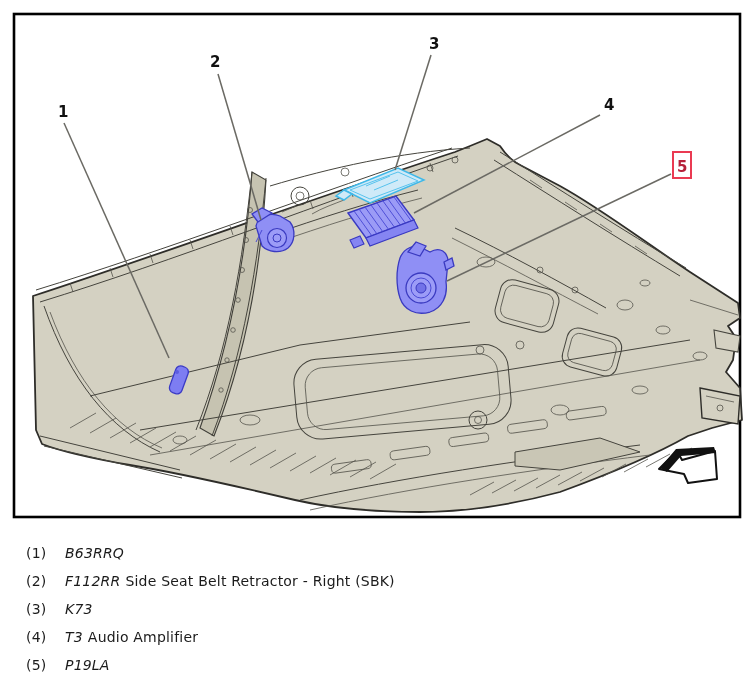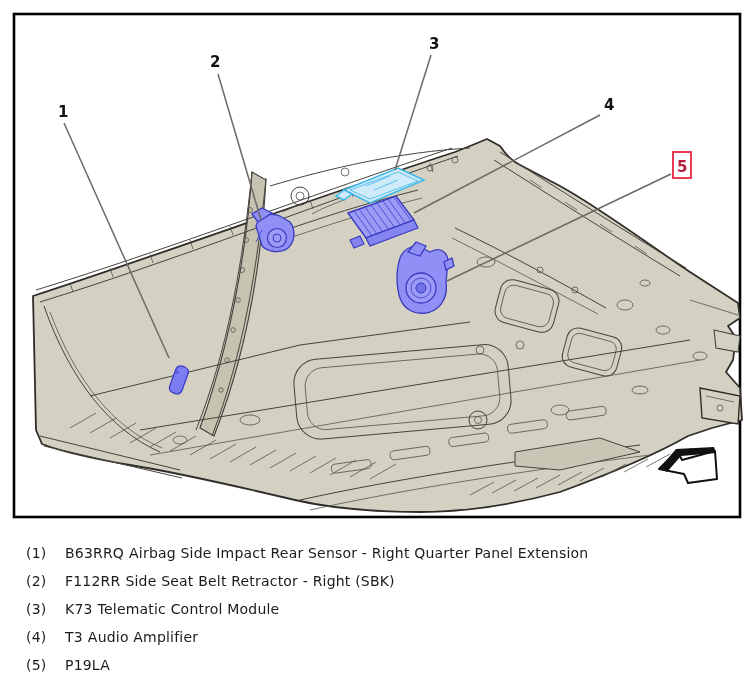--- a/index.html
+++ b/index.html
@@ -3,21 +3,21 @@
 <meta charset="utf-8">
 <style>
   html,body{margin:0;padding:0;background:#ffffff;}
   #page{position:relative;width:749px;height:688px;background:#ffffff;
         font-family:"DejaVu Sans","Liberation Sans",sans-serif;overflow:hidden;}
   #diagram-svg{position:absolute;left:0;top:0;}
   .legend{position:absolute;left:26px;top:545px;width:700px;color:#1b1b1b;
           font-size:14px;letter-spacing:0.2px;}
   .legend-row{display:flex;align-items:baseline;height:16px;margin-bottom:12px;white-space:nowrap;}
   .legend-index{width:39px;flex:0 0 39px;}
-  .legend-code{margin-right:5px;}
+  .legend-code{margin-right:5px;font-style:italic;}
   .callout-num{font:bold 15px "DejaVu Sans","Liberation Sans",sans-serif;fill:#111111;}
   .callout-num-red{font:bold 15px "DejaVu Sans","Liberation Sans",sans-serif;fill:#b5213a;}
   .leader{stroke:#6b6a64;stroke-width:1.5;fill:none;}
   .detail{stroke:#45443d;stroke-width:1;fill:none;}
   .detail2{stroke:#55544c;stroke-width:0.8;fill:none;}
   .blue-part{fill:#8f8ff5;stroke:#3a3ac0;stroke-width:1.3;}
   .cyan-part{fill:#cfeaf8;stroke:#3fb8e8;stroke-width:1.5;}
 </style>
 </head>
 <body>
@@ -206,31 +206,29 @@
     <g>
       <path d="M659,469 L677,451 682,460 715,451 717,479 688,483 684,474 Z" fill="#ffffff" stroke="#111111" stroke-width="2" stroke-linejoin="round"></path>
       <path d="M660,468 L676,449 714,447 716,453 681,456 667,472 Z" fill="#111111"></path>
     </g>
   </svg>
 
   <div class="legend">
     <div class="legend-row">
       <span class="legend-index">(1)</span>
       <span class="legend-code">B63RRQ</span>
-      <span class="legend-name">Airbag Side Impact Rear Sensor - Right Quarter Panel Extension</span>
     </div>
     <div class="legend-row">
       <span class="legend-index">(2)</span>
       <span class="legend-code">F112RR</span>
       <span class="legend-name">Side Seat Belt Retractor - Right (SBK)</span>
     </div>
     <div class="legend-row">
       <span class="legend-index">(3)</span>
       <span class="legend-code">K73</span>
-      <span class="legend-name">Telematic Control Module</span>
     </div>
     <div class="legend-row">
       <span class="legend-index">(4)</span>
       <span class="legend-code">T3</span>
       <span class="legend-name">Audio Amplifier</span>
     </div>
     <div class="legend-row">
       <span class="legend-index">(5)</span>
       <span class="legend-code">P19LA</span>
     </div>

